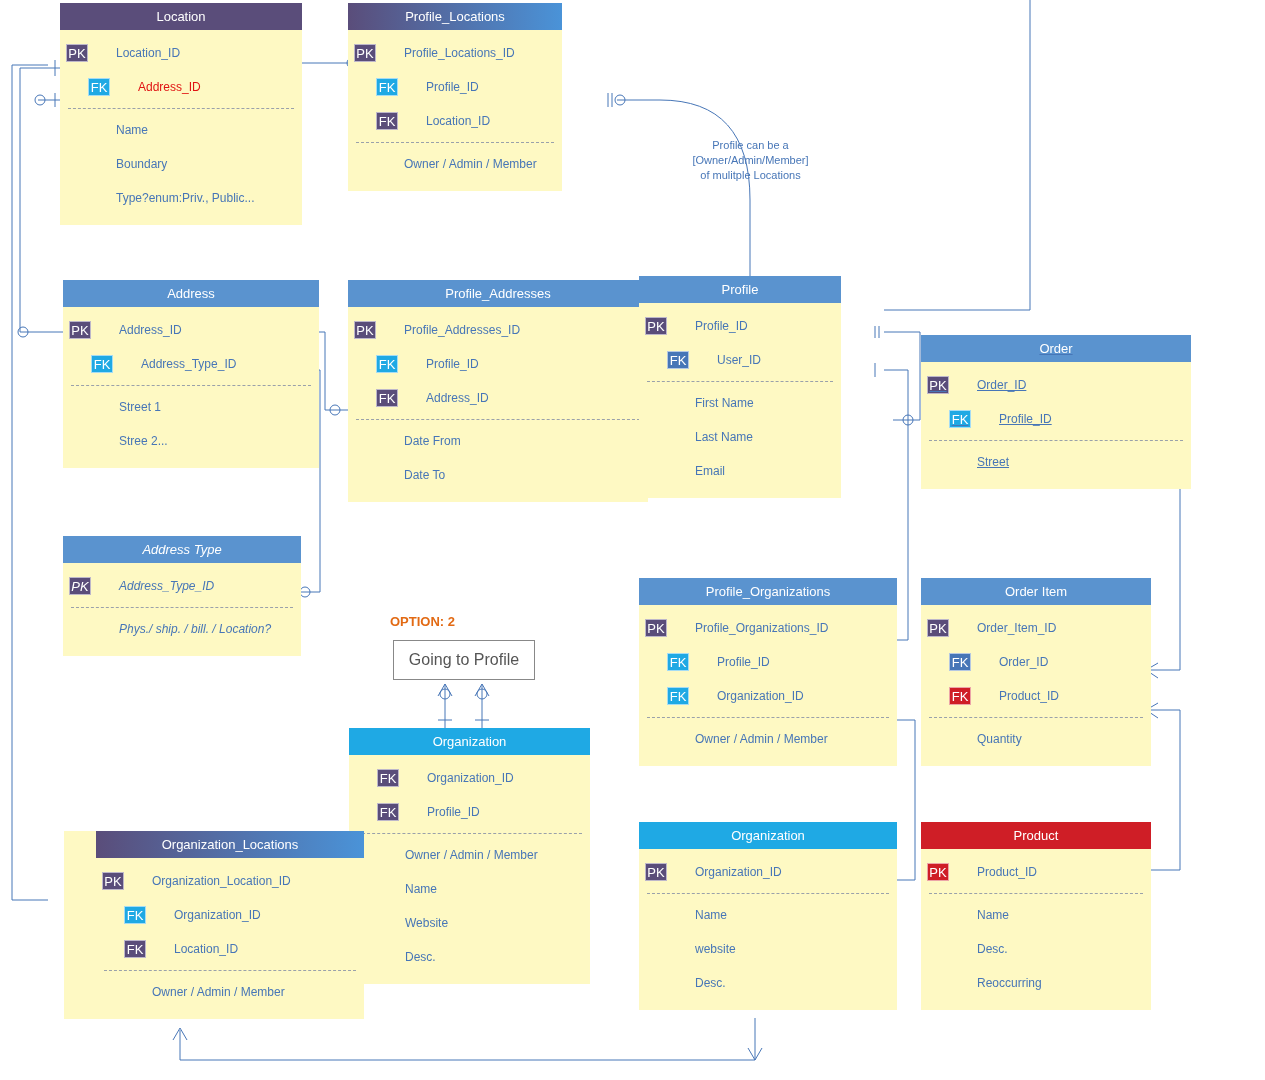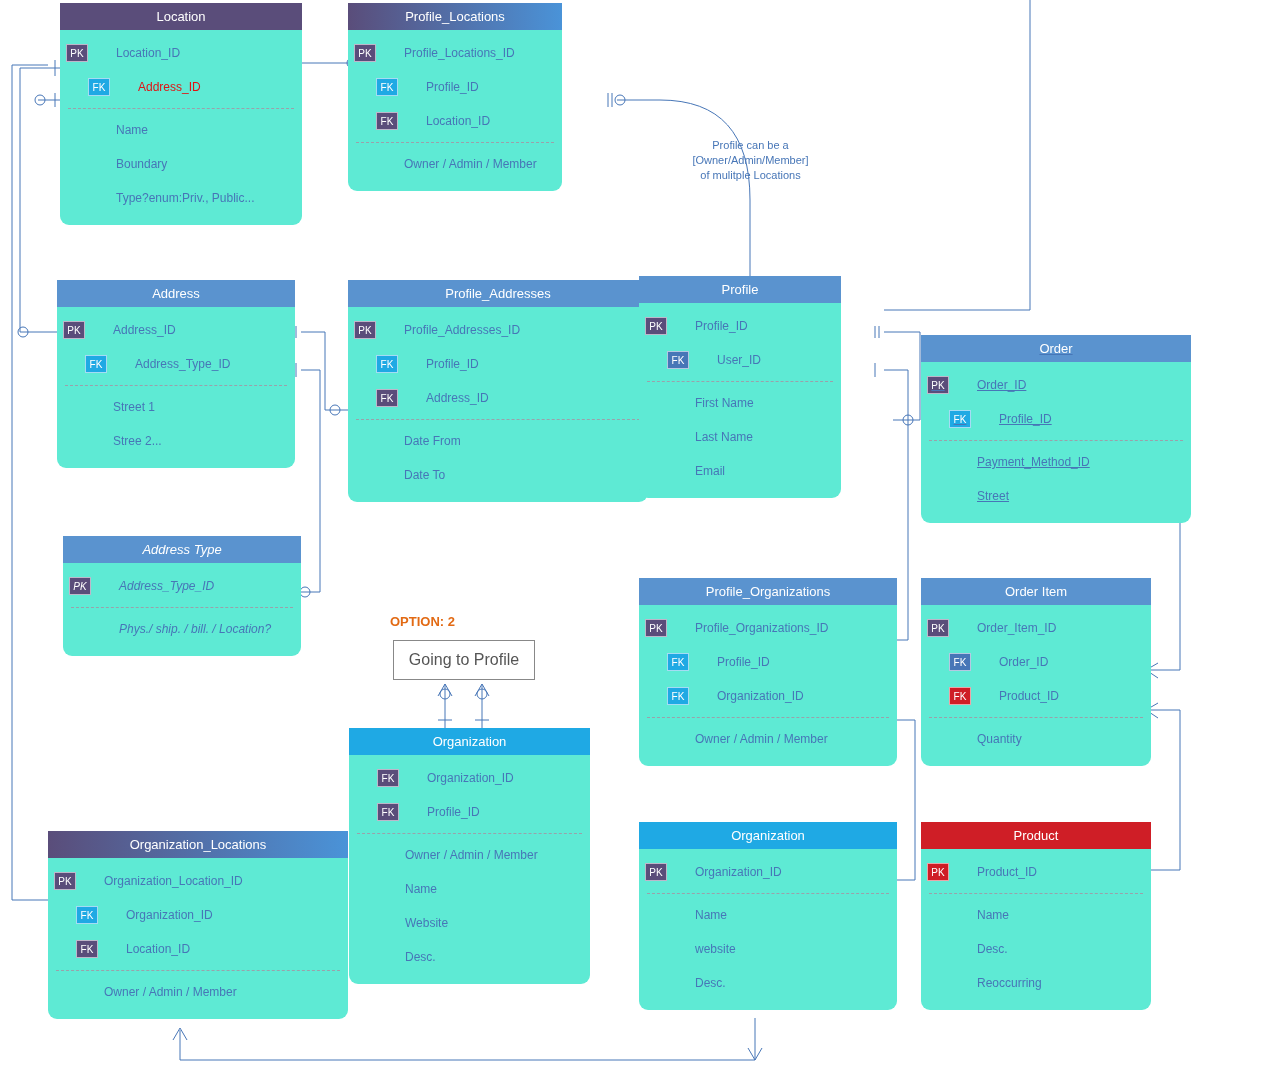--- a/index.html
+++ b/index.html
@@ -18,25 +18,24 @@
     height: 1080px;
   }
   svg.connectors {
     position: absolute;
     left: 0; top: 0;
     width: 1265px; height: 1080px;
     pointer-events: none;
   }
   .entity {
     position: absolute;
-    background: #5eead4;
+    background: #fef9c3;
     box-sizing: border-box;
     font-size: 12px;
     color: #4776b7;
-    border-radius: 9px;
   }
   .entity .title {
     text-align: center;
     padding: 6px 4px;
     font-size: 13px;
     color: #fff;
   }
   .entity .rows {
     padding: 6px 0 10px 0;
   }
@@ -52,21 +51,21 @@
     display: flex;
     align-items: center;
     justify-content: flex-start;
   }
   .entity .keybadge {
     width: 20px;
     height: 16px;
     display: flex;
     align-items: center;
     justify-content: center;
-    font-size: 10px;
+    font-size: 13px;
     color: #fff;
     border: 1px solid rgba(255,255,255,.6);
   }
   .entity .label {
     flex: 1;
     text-align: left;
   }
   .entity .divider {
     margin: 4px 8px;
     border-top: 1px dashed #9aa1aa;
@@ -243,21 +242,21 @@
           <div class="label">Location_ID</div>
         </div>
         <div class="divider"></div>
         <div class="row">
           <div class="keycell"></div>
           <div class="label">Owner / Admin / Member</div>
         </div>
       </div>
 </div>
 
-<div id="ent-address" class="entity" style="left:57px; top:280px; width:238px;">
+<div id="ent-address" class="entity" style="left:63px; top:280px; width:256px;">
   <div class="title hdr-blue">Address</div>
   <div class="rows">
         <div class="row">
           <div class="keycell">
             <div class="keybadge kb-purple">PK</div>
           </div>
           <div class="label">Address_ID</div>
         </div>
         <div class="row">
           <div class="keycell" style="padding-left: 22px;">
@@ -352,24 +351,20 @@
         </div>
         <div class="row">
           <div class="keycell" style="padding-left: 22px;">
             <div class="keybadge kb-cyan">FK</div>
           </div>
           <div class="label">Profile_ID</div>
         </div>
         <div class="divider"></div>
         <div class="row">
           <div class="keycell"></div>
-          <div class="label">Payment_Method_ID</div>
-        </div>
-        <div class="row">
-          <div class="keycell"></div>
           <div class="label">Street</div>
         </div>
       </div>
 </div>
 
 <div id="ent-address_type" class="entity" style="left:63px; top:536px; width:238px;font-style:italic;">
   <div class="title hdr-blue">Address Type</div>
   <div class="rows">
         <div class="row">
           <div class="keycell">
@@ -521,21 +516,21 @@
           <div class="keycell"></div>
           <div class="label">Desc.</div>
         </div>
         <div class="row">
           <div class="keycell"></div>
           <div class="label">Reoccurring</div>
         </div>
       </div>
 </div>
 
-<div id="ent-organization_locations" class="entity" style="left:48px; top:831px; width:300px;">
+<div id="ent-organization_locations" class="entity" style="left:64px; top:831px; width:300px;padding-left:32px;">
   <div class="title hdr-bluegrad2">Organization_Locations</div>
   <div class="rows">
         <div class="row">
           <div class="keycell">
             <div class="keybadge kb-purple">PK</div>
           </div>
           <div class="label">Organization_Location_ID</div>
         </div>
         <div class="row">
           <div class="keycell" style="padding-left: 22px;">

